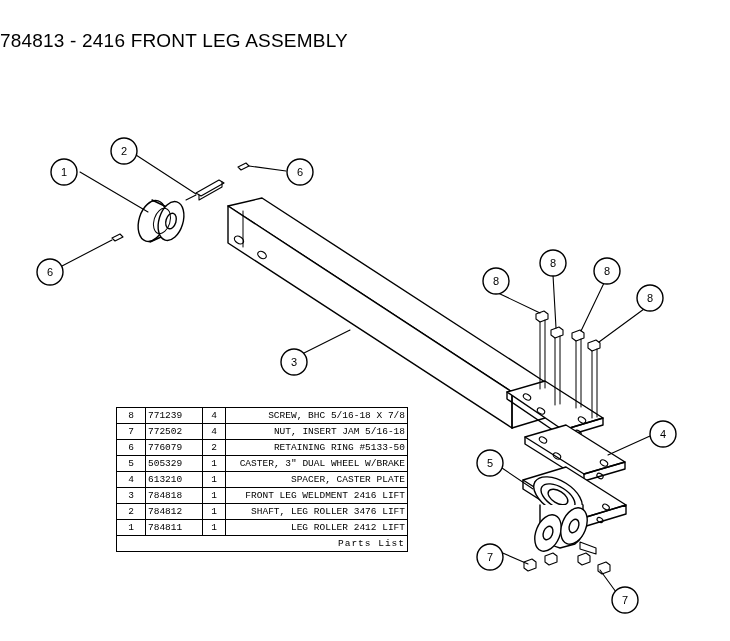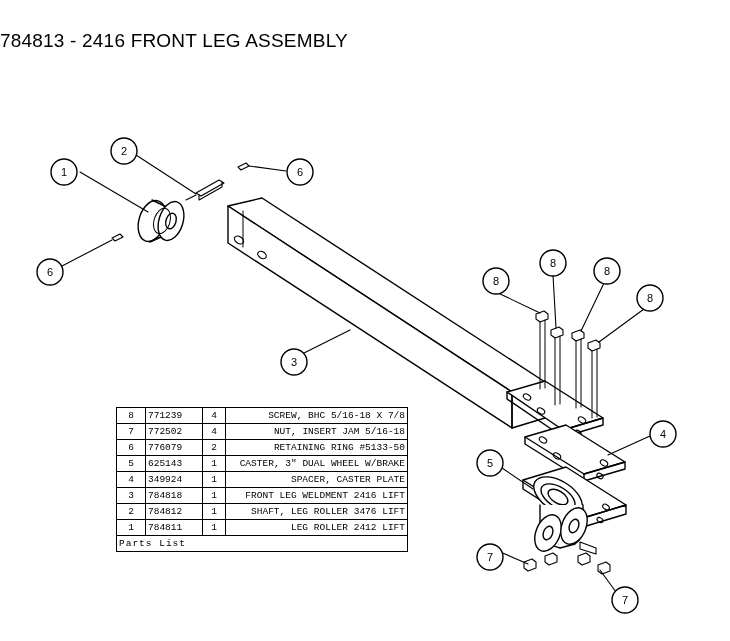--- a/index.html
+++ b/index.html
@@ -49,21 +49,21 @@
     height: 13px;
     line-height: 12px;
     white-space: nowrap;
     overflow: hidden;
   }
   .c-item { width: 24px; text-align: center; }
   .c-part { width: 52px; text-align: left; padding-left: 3px; }
   .c-qty  { width: 18px; text-align: center; }
   .c-desc { text-align: right; padding-left: 4px; }
   .hdr-desc { text-align: center; }
-  .bom-title { text-align: left; letter-spacing: 1px; margin-top: 48px; }
+  .bom-title { text-align: right; letter-spacing: 1px; margin-top: 48px; }
   .balloon-text {
     font-family: "Liberation Sans", sans-serif;
     font-size: 11px;
     text-anchor: middle;
     dominant-baseline: central;
   }
 </style>
 </head>
 <body>
 
@@ -269,27 +269,27 @@
       <td class="c-desc">NUT, INSERT JAM 5/16-18</td>
     </tr>
     <tr>
       <td class="c-item">6</td>
       <td class="c-part">776079</td>
       <td class="c-qty">2</td>
       <td class="c-desc">RETAINING RING #5133-50</td>
     </tr>
     <tr>
       <td class="c-item">5</td>
-      <td class="c-part">625143</td>
+      <td class="c-part">505329</td>
       <td class="c-qty">1</td>
       <td class="c-desc">CASTER, 3" DUAL WHEEL W/BRAKE</td>
     </tr>
     <tr>
       <td class="c-item">4</td>
-      <td class="c-part">349924</td>
+      <td class="c-part">613210</td>
       <td class="c-qty">1</td>
       <td class="c-desc">SPACER, CASTER PLATE</td>
     </tr>
     <tr>
       <td class="c-item">3</td>
       <td class="c-part">784818</td>
       <td class="c-qty">1</td>
       <td class="c-desc">FRONT LEG WELDMENT 2416 LIFT</td>
     </tr>
     <tr>

